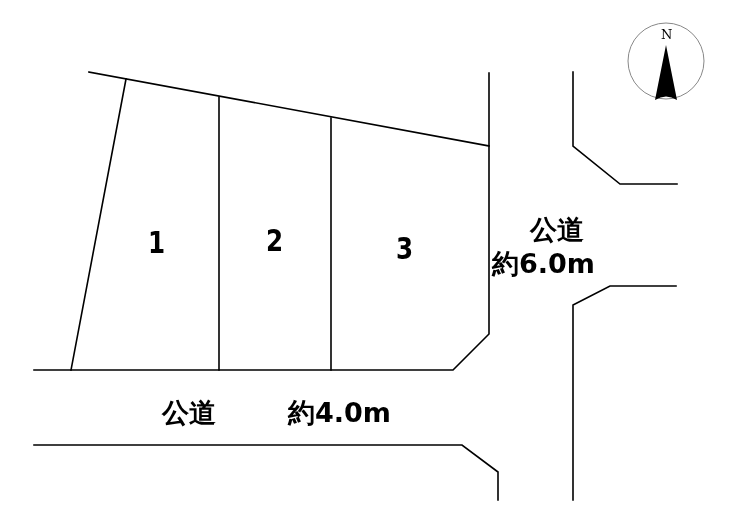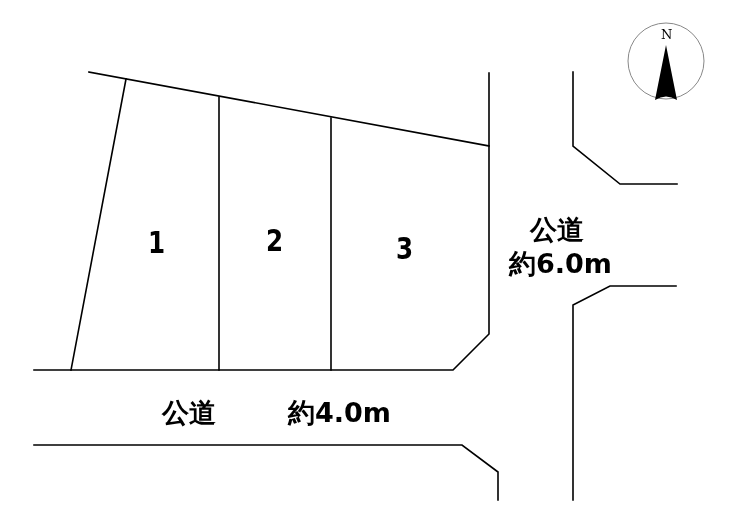--- a/index.html
+++ b/index.html
@@ -49,16 +49,16 @@
   </g>
 </svg>
 
 <div class="compass-n" style="left:661px; top:28px;">N</div>
 
 <div class="label lot-num" style="left:148px; top:228px;">1</div>
 <div class="label lot-num" style="left:266px; top:226px;">2</div>
 <div class="label lot-num" style="left:396px; top:234px;">3</div>
 
 <div class="label road-label" style="left:530px; top:216px;">公道</div>
-<div class="label road-label" style="left:509px; top:250px;">約6.0m</div>
+<div class="label road-label" style="left:492px; top:250px;">約6.0m</div>
 
 <div class="label road-label" style="left:162px; top:399px;">公道</div>
 <div class="label road-label" style="left:256px; top:399px;margin-left:32px;">約4.0m</div>
 
 </body></html>

